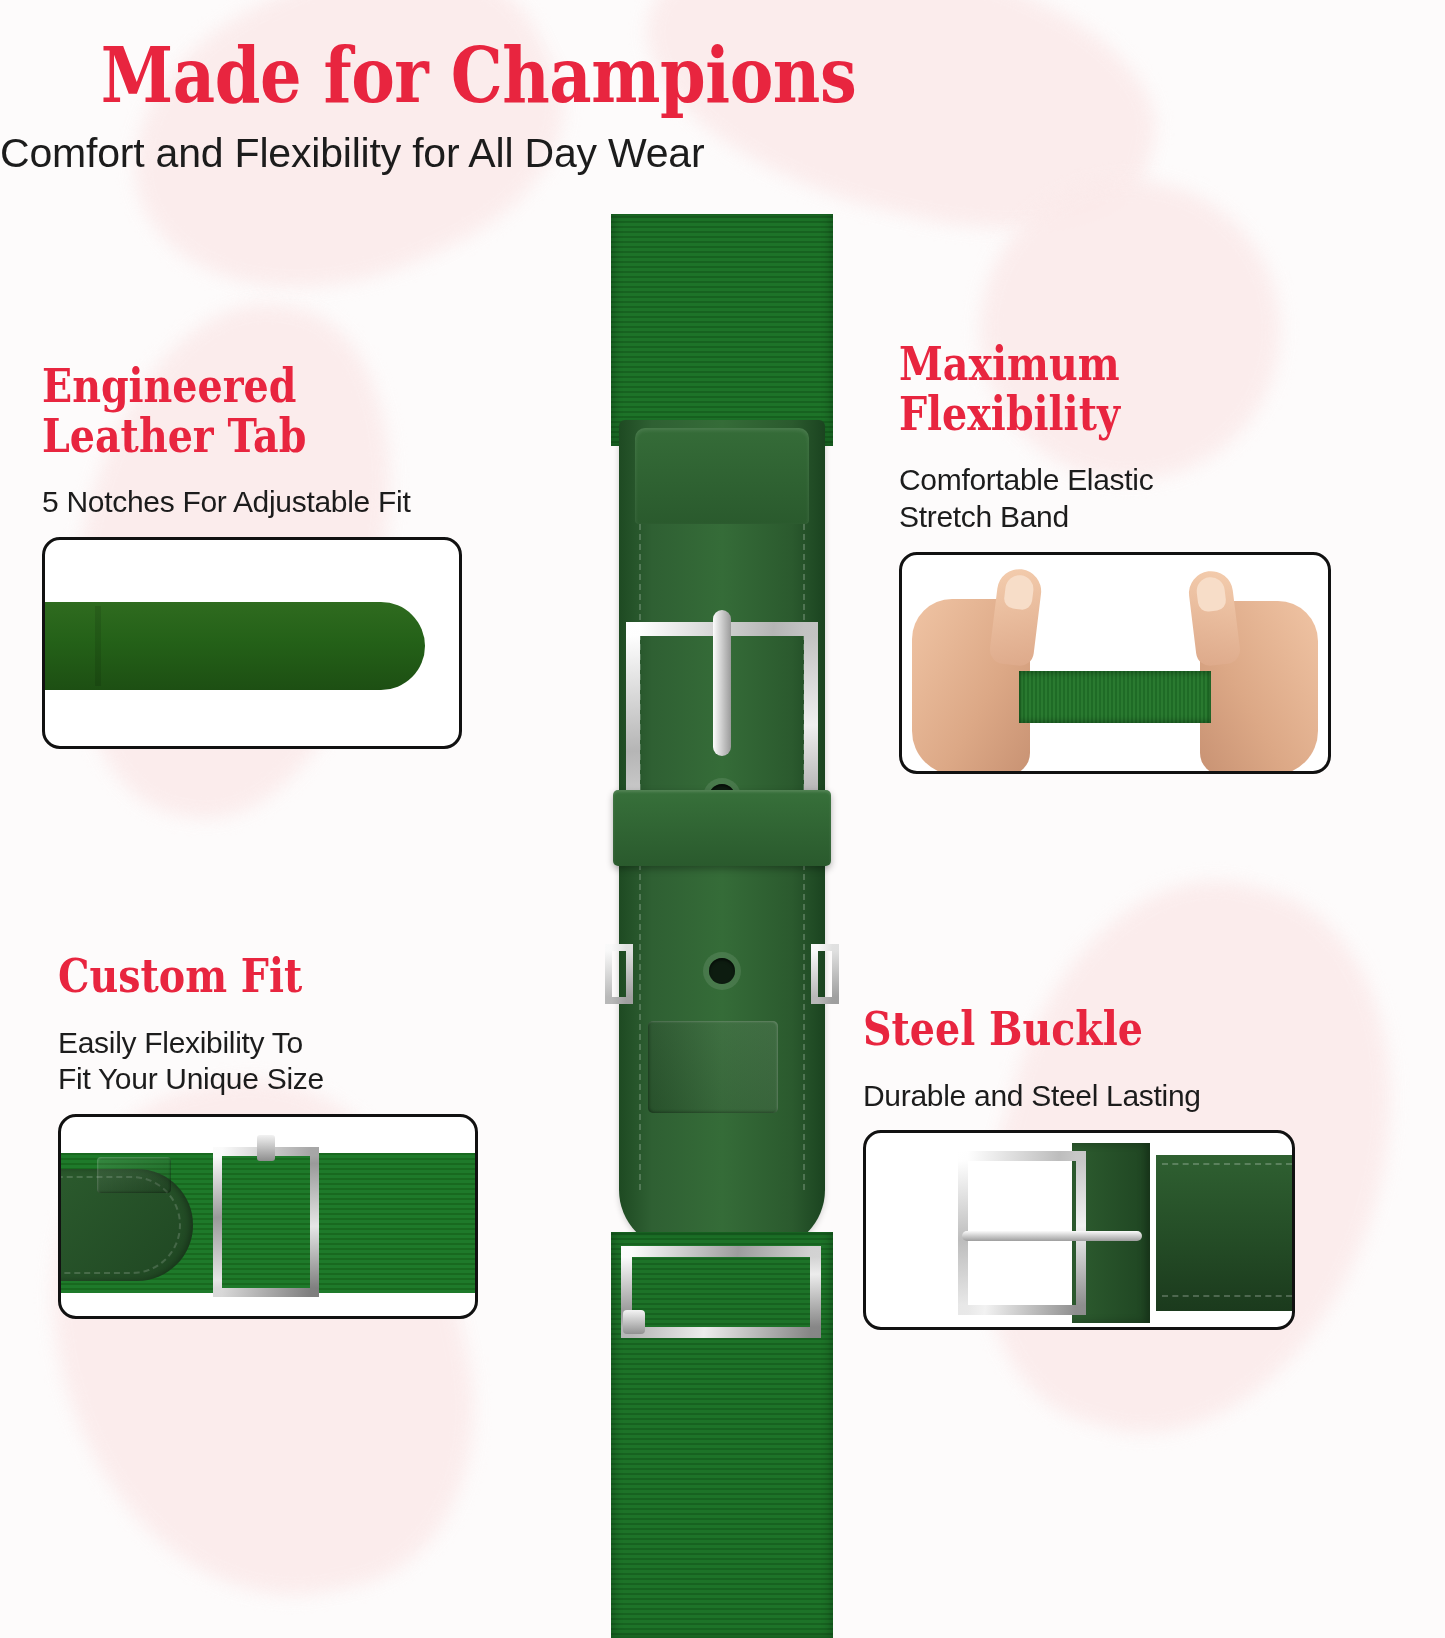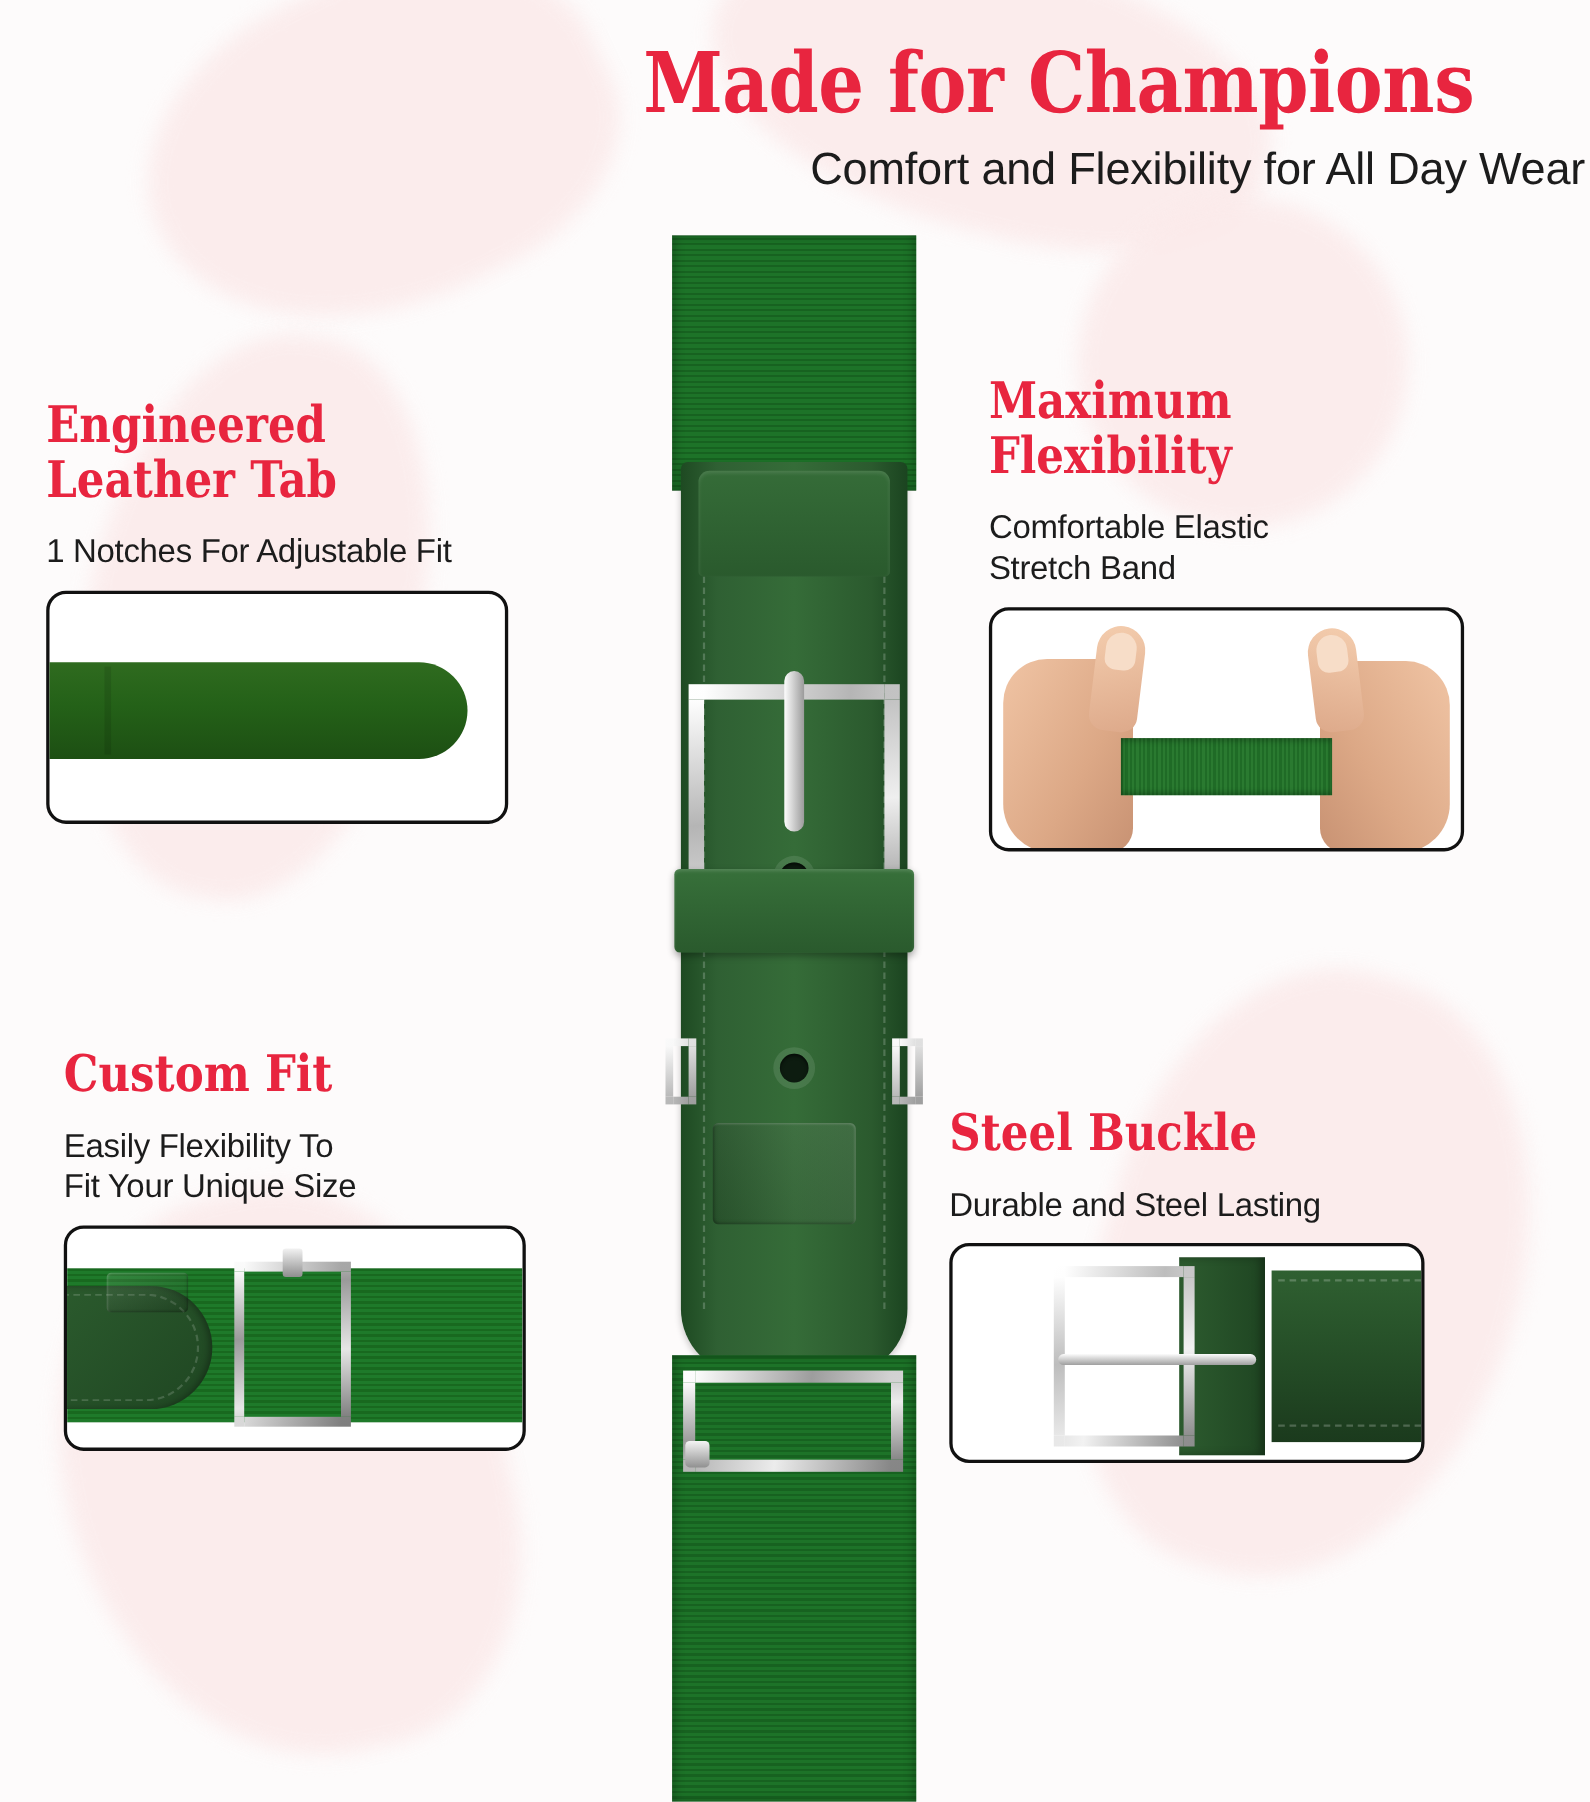--- a/index.html
+++ b/index.html
@@ -22,21 +22,21 @@
   }
   .wm-shape { position: absolute; background: #fbeaea; filter: blur(9px); opacity: .85; }
   .wm1 { left: 130px; top: -20px;  width: 430px; height: 300px; transform: rotate(-26deg); border-radius: 48% 52% 40% 60%; }
   .wm2 { left: 640px; top: -40px;  width: 520px; height: 250px; transform: rotate(14deg);  border-radius: 50% 50% 45% 55%; }
   .wm3 { left: 80px;  top: 300px;  width: 300px; height: 520px; transform: rotate(10deg);  border-radius: 55% 45% 50% 50%; }
   .wm4 { left: 60px;  top: 1080px; width: 400px; height: 520px; transform: rotate(-12deg); border-radius: 50% 50% 42% 58%; }
   .wm5 { left: 1000px; top: 880px; width: 380px; height: 560px; transform: rotate(16deg);  border-radius: 48% 52% 55% 45%; }
   .wm6 { left: 980px;  top: 180px; width: 300px; height: 300px; transform: rotate(-18deg); border-radius: 50%; }
 
   
-  .header { position: absolute; top: 0; left: 0; width: 1441px; z-index: 5; text-align: right; }
+  .header { position: absolute; top: 0; left: 0; width: 1441px; z-index: 5; text-align: left; }
   .main-title {
     font-family: "DejaVu Serif", serif;
     font-weight: 700;
     font-size: 76px;
     line-height: 1.0;
     color: #e8253f;
     letter-spacing: -0.5px;
     transform: scaleX(0.86);
     padding-top: 38px;
   }
@@ -303,21 +303,21 @@
   <div class="ring ring-r"></div>
   <div class="belt-logo"></div>
   <div class="belt-web web-bottom"></div>
   <div class="bottom-slider"></div>
   <div class="bottom-slider-pin"></div>
 </div>
 
 <div class="feature" id="f-leather">
   <div class="feat-title">Engineered
 Leather Tab</div>
-  <div class="feat-sub">1 Notches For Adjustable Fit</div>
+  <div class="feat-sub">5 Notches For Adjustable Fit</div>
   <div class="photo-box">
     <div class="tab-strap"></div>
     <div class="tab-hole" style="left:196px"></div>
     <div class="tab-hole" style="left:240px"></div>
     <div class="tab-hole" style="left:284px"></div>
     <div class="tab-hole" style="left:328px"></div>
   </div>
 </div>
 
 <div class="feature" id="f-flex">

